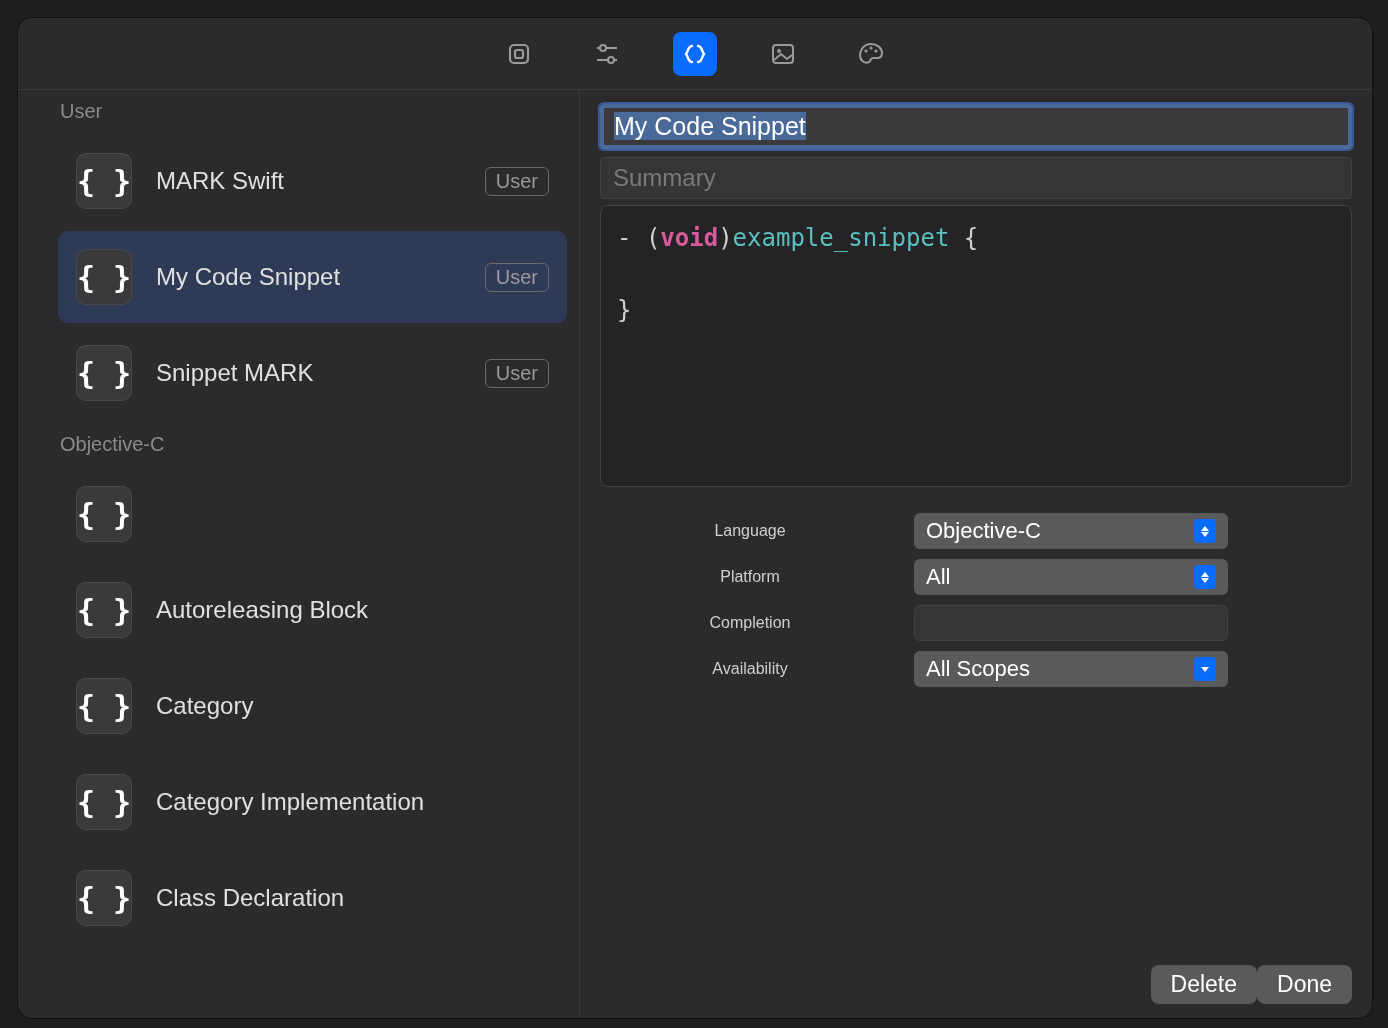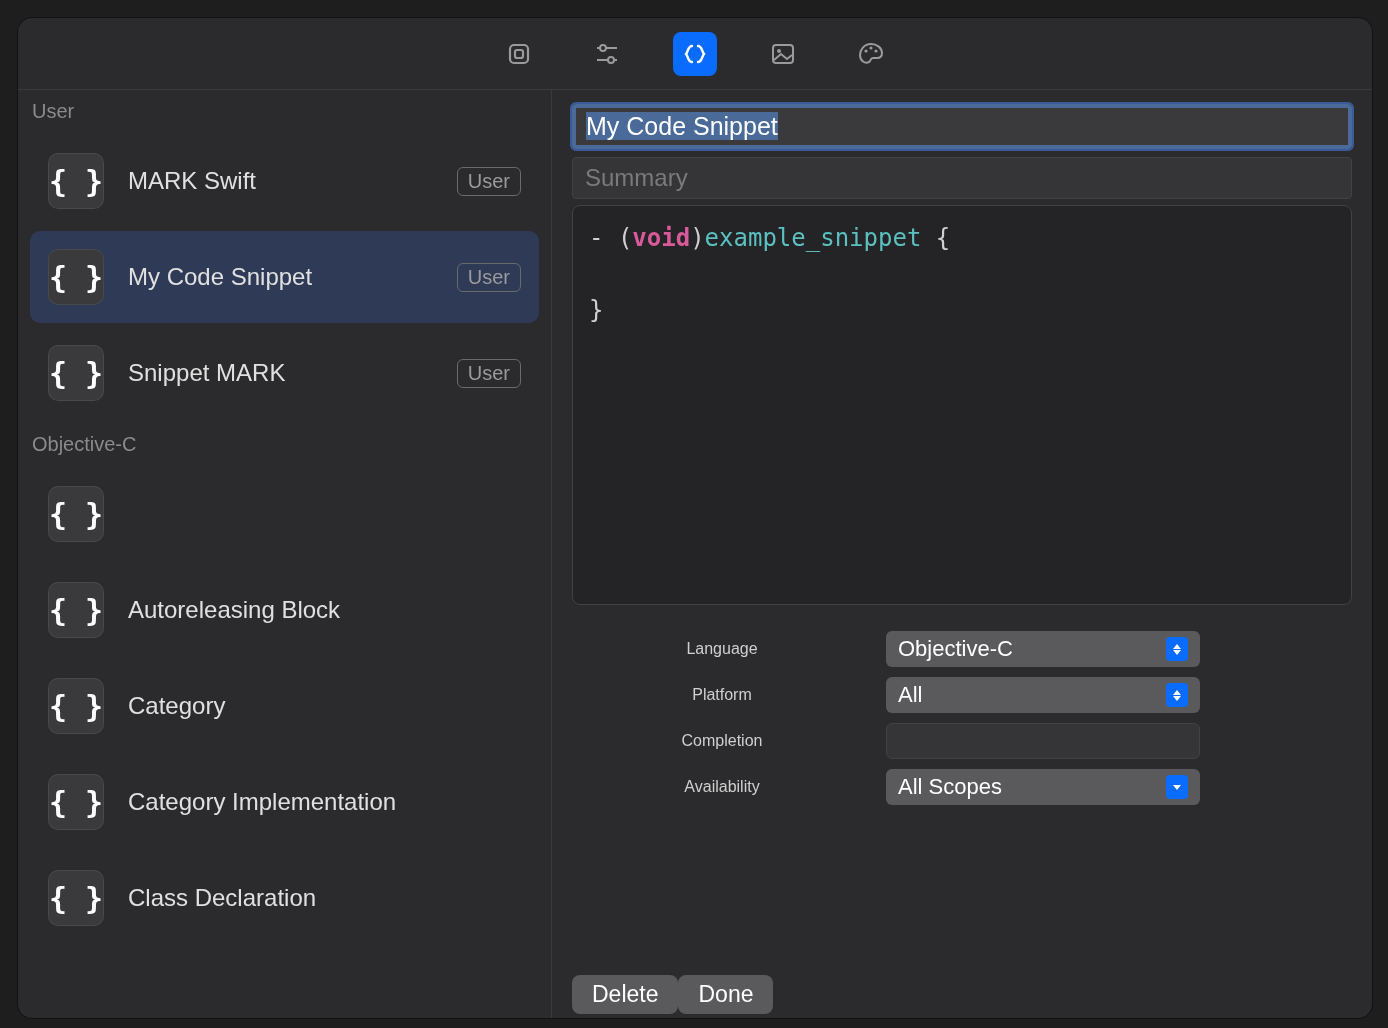--- a/index.html
+++ b/index.html
@@ -74,20 +74,21 @@
     cursor: pointer;
   }
   .tool-btn.active {
     background: #0a6cff;
   }
   .tool-btn svg { width: 28px; height: 28px; }
   .body {
     flex: 1;
     display: flex;
     overflow: hidden;
+    margin-left: 28px;
   }
   .sidebar {
     width: 534px;
     border-right: 1px solid #3a3a3c;
     overflow-y: auto;
     padding-bottom: 20px;
   }
   .group-label {
     color: #8a8a8c;
     font-size: 20px;
@@ -165,21 +166,21 @@
   }
   .code-area {
     margin-top: 6px;
     background: #242426;
     border: 1px solid #424244;
     border-radius: 8px;
     padding: 14px 16px;
     font-family: "SF Mono", Menlo, monospace;
     font-size: 24px;
     color: #d0d0d0;
-    height: 400px;
+    height: 282px;
     line-height: 1.5;
     white-space: pre;
   }
   .code-area .c-punc { color: #d0d0d0; }
   .code-area .c-kw { color: #d85a9a; font-weight: 600; }
   .code-area .c-fn { color: #5ac0c0; }
   .form-rows {
     margin-top: 26px;
     display: flex;
     flex-direction: column;
@@ -231,23 +232,23 @@
     background: #353537;
     border: 1px solid #424244;
     border-radius: 6px;
     padding: 6px 10px;
     height: 36px;
     color: #fff;
     font-size: 22px;
   }
   .footer {
     position: absolute;
-    left: 20px; right: 20px; bottom: 4px;
-    display: flex;
-    justify-content: flex-start;
+    left: 20px; right: 20px; bottom: 14px;
+    display: flex;
+    justify-content: flex-end;
   }
   .btn {
     background: #5a5a5c;
     color: #fff;
     font-size: 23px;
     border-radius: 8px;
     padding: 6px 20px;
     cursor: pointer;
     border: none;
   }

